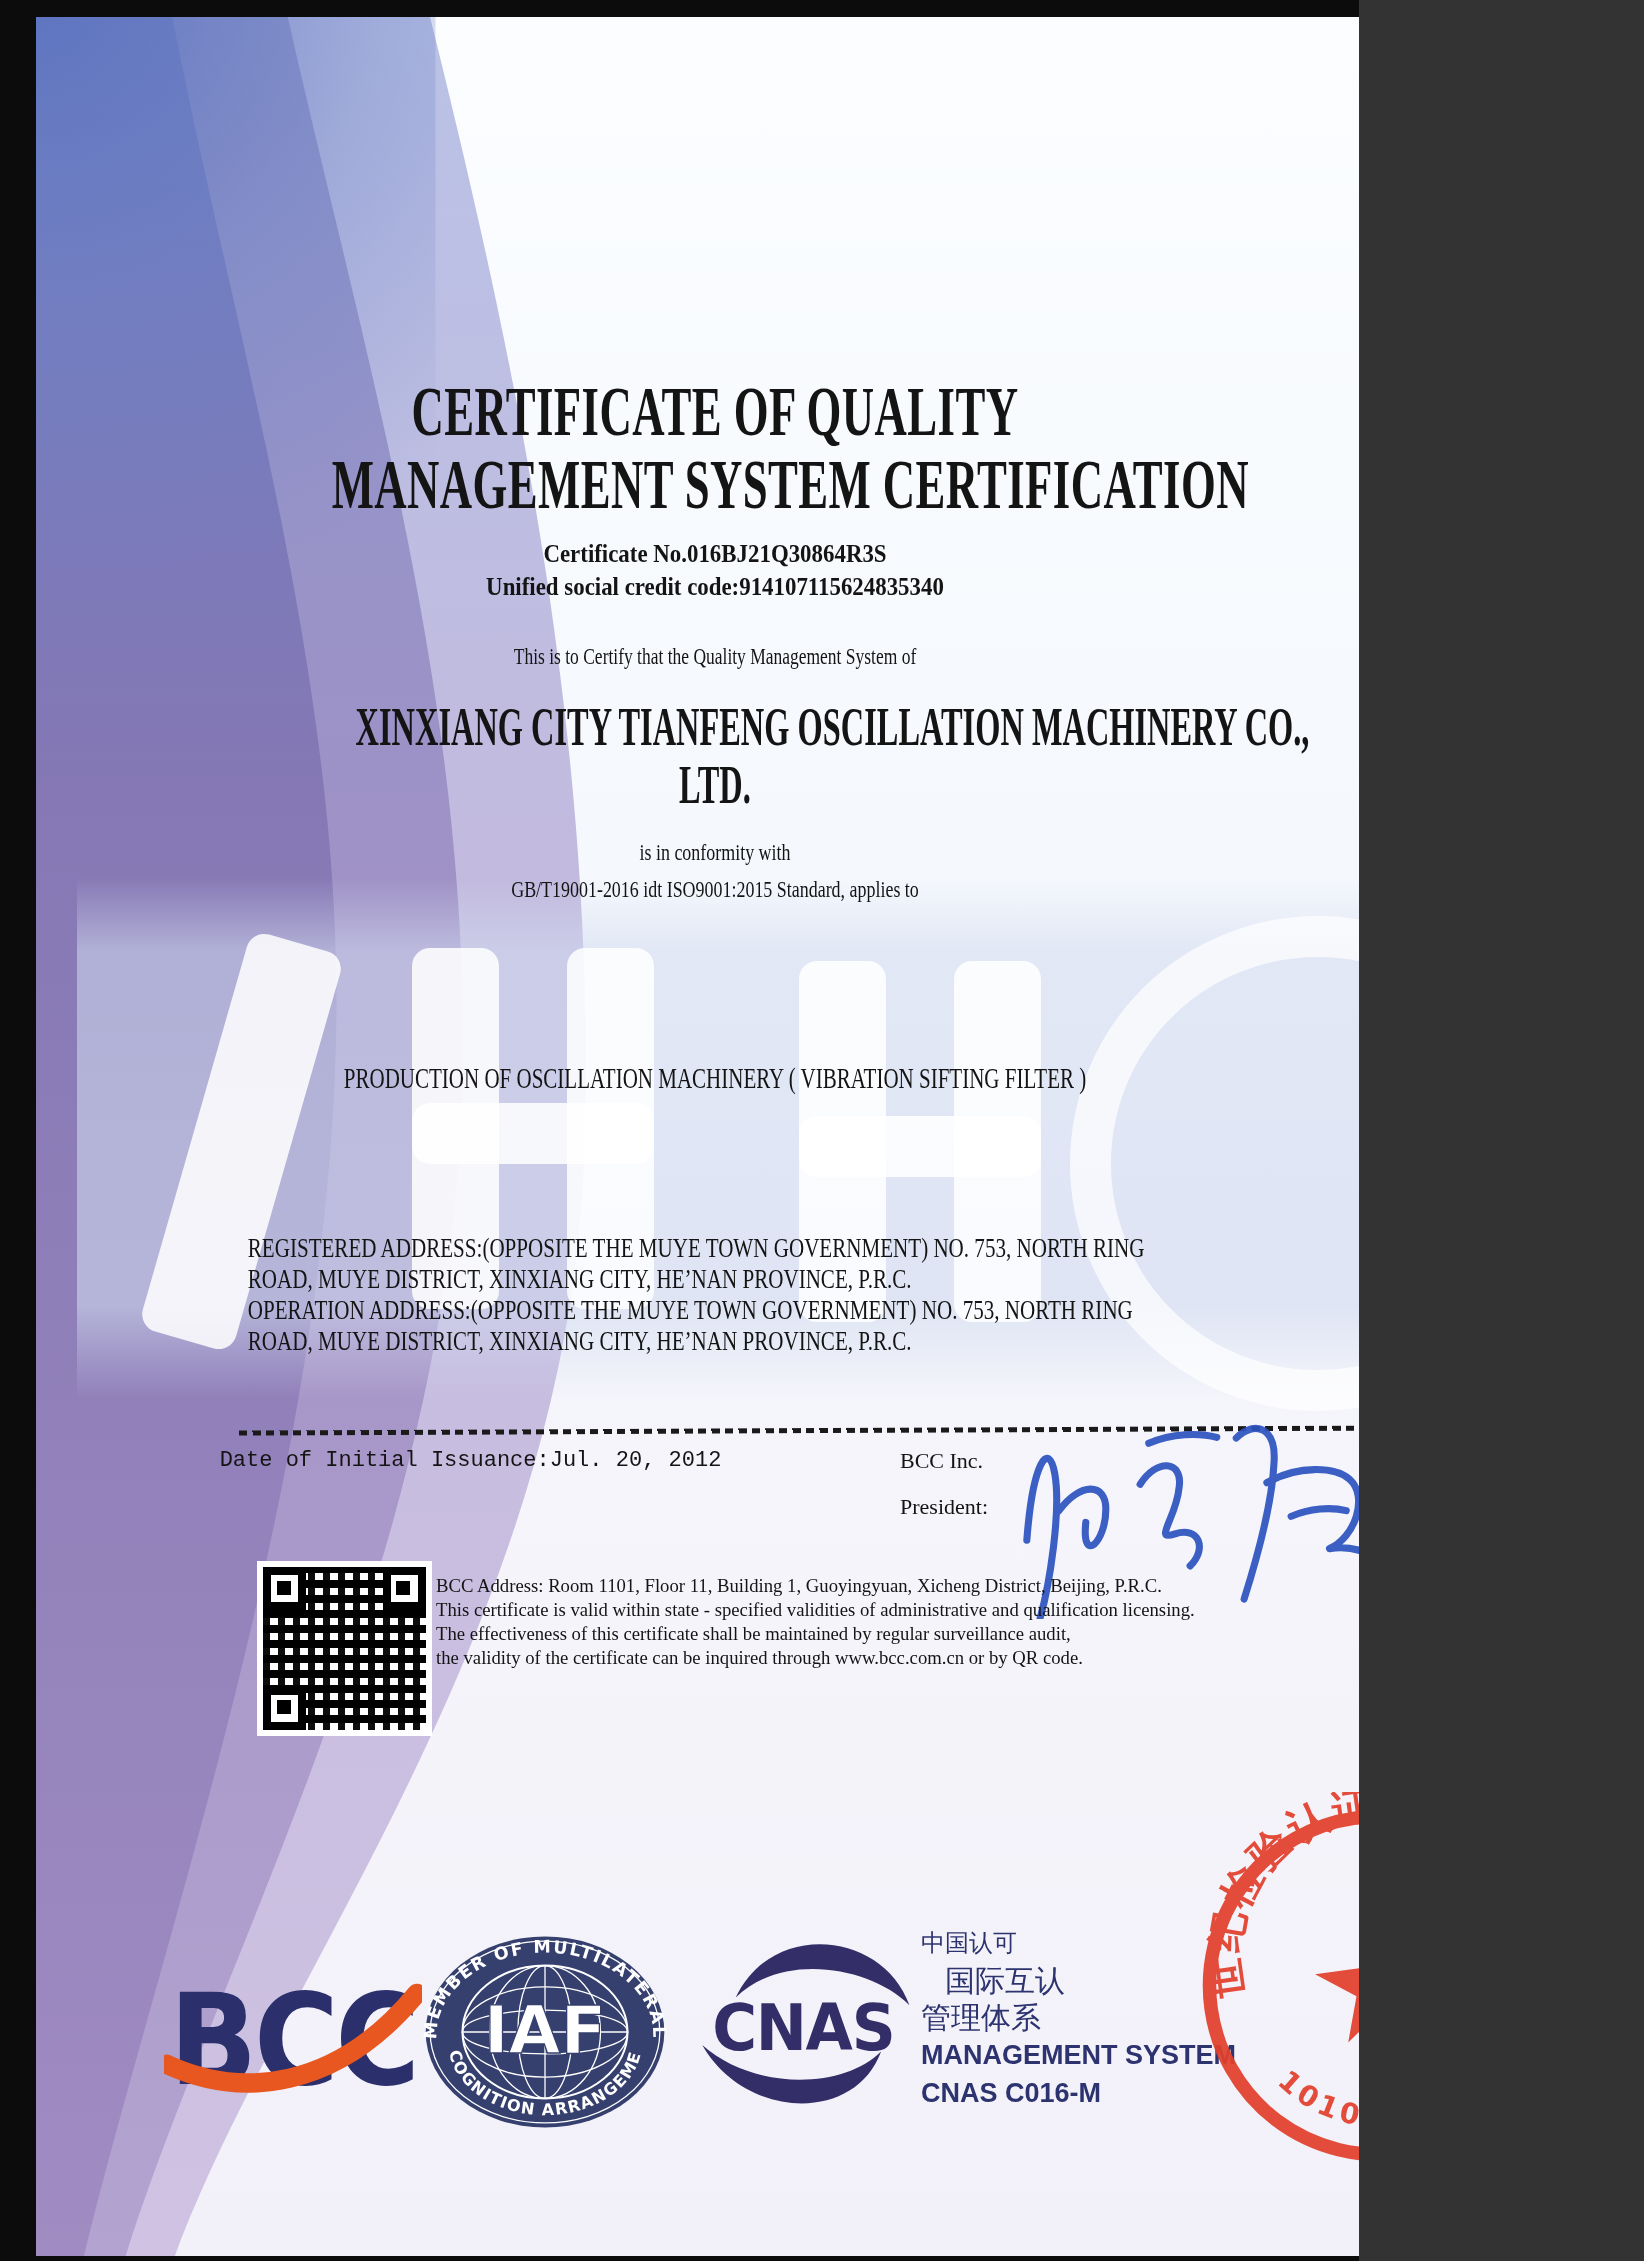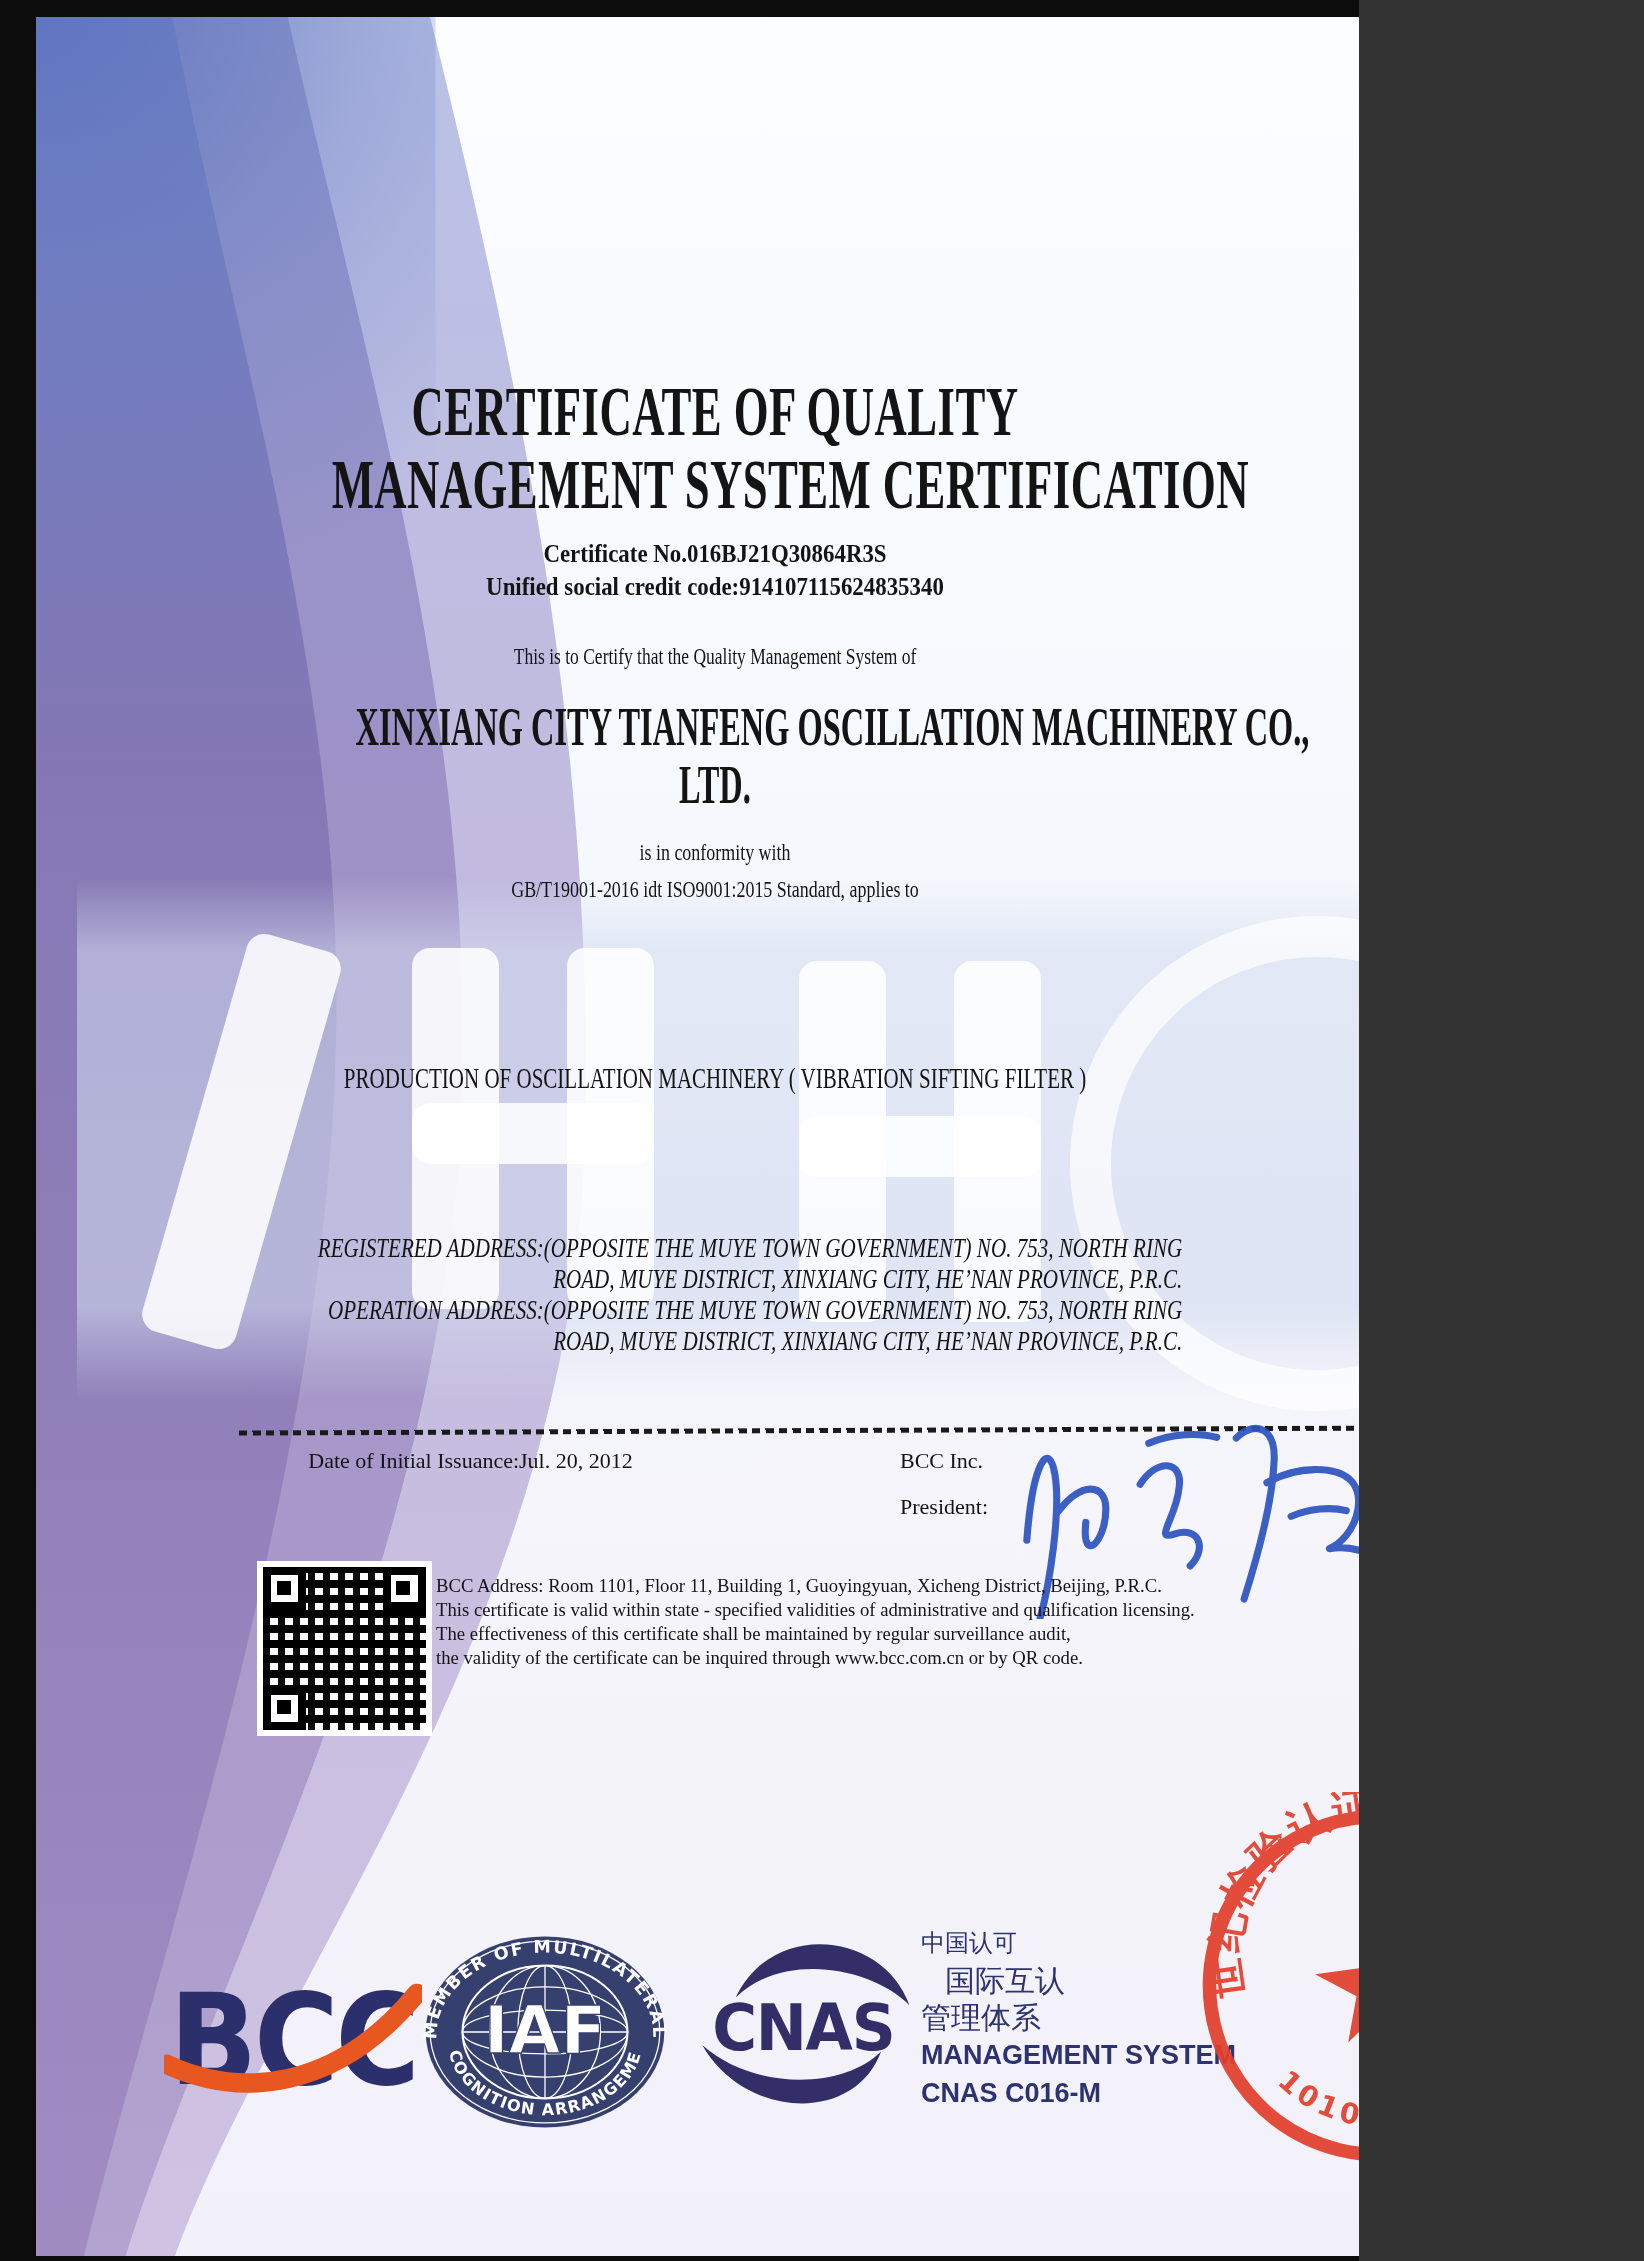--- a/index.html
+++ b/index.html
@@ -8,21 +8,21 @@
         font-family:"Liberation Serif",serif;color:#141414;}
   .abs{position:absolute;}
   .ctr{left:116px;right:45px;text-align:center;white-space:nowrap;}
   .line{line-height:1.1;}
   .bold{font-weight:bold;}
   .edge{background:#0c0c0c;}
   .dashes{background:repeating-linear-gradient(90deg,#1a1a1a 0 8.4px,transparent 8.4px 13.5px);}
   .wm-bar{position:absolute;background:#ffffff;opacity:.85;border-radius:18px;}
   .note-line{line-height:24px;white-space:nowrap;}
   .addr-line{line-height:31px;white-space:nowrap;transform:scaleX(.78);transform-origin:center;}
-  .date-line{line-height:41px;white-space:nowrap;}
+  .date-line{line-height:41px;white-space:nowrap;font-family:Liberation Mono, monospace;}
   .navy{color:#2c336e;}
   svg text{font-family:"DejaVu Sans",sans-serif;}
 </style>
 </head>
 <body>
 
 <div class="page">
 
   <svg class="abs" style="left:0;top:0;" width="613" height="2261" viewBox="0 0 950 3506">
     <defs>
@@ -74,21 +74,21 @@
   <div class="abs ctr line" style="top:644px;font-size:23px;transform:scaleX(.76);transform-origin:center;">This is to Certify that the Quality Management System of</div>
 
   <div class="abs ctr bold line" style="top:698px;font-size:54px;transform:scaleX(.60);transform-origin:center;">XINXIANG CITY TIANFENG OSCILLATION MACHINERY CO.,</div>
   <div class="abs ctr bold line" style="top:756px;font-size:54px;transform:scaleX(.60);transform-origin:center;">LTD.</div>
 
   <div class="abs ctr line" style="top:840px;font-size:23px;transform:scaleX(.78);transform-origin:center;">is in conformity with</div>
   <div class="abs ctr line" style="top:877px;font-size:23px;transform:scaleX(.78);transform-origin:center;">GB/T19001-2016 idt ISO9001:2015 Standard, applies to</div>
 
   <div class="abs ctr line" style="top:1061px;font-size:30px;transform:scaleX(.70);transform-origin:center;">PRODUCTION OF OSCILLATION MACHINERY ( VIBRATION SIFTING FILTER )</div>
 
-  <div class="abs" style="left:116px;right:45px;top:1233px;text-align:right;font-style:italic;">
+  <div class="abs" style="left:116px;right:45px;top:1233px;text-align:left;">
     <div class="addr-line" style="font-size:27px;">REGISTERED ADDRESS:(OPPOSITE THE MUYE TOWN GOVERNMENT) NO. 753, NORTH RING</div>
     <div class="addr-line" style="font-size:27px;">ROAD, MUYE DISTRICT, XINXIANG CITY, HE’NAN PROVINCE, P.R.C.</div>
     <div class="addr-line" style="font-size:27px;">OPERATION ADDRESS:(OPPOSITE THE MUYE TOWN GOVERNMENT) NO. 753, NORTH RING</div>
     <div class="addr-line" style="font-size:27px;">ROAD, MUYE DISTRICT, XINXIANG CITY, HE’NAN PROVINCE, P.R.C.</div>
   </div>
 
   <div class="abs dashes" style="left:239px;top:1428px;width:1190px;height:4.5px;transform:rotate(-0.25deg);"></div>
 
   <div class="abs" style="left:219px;top:1440px;width:503px;text-align:center;font-size:22px;">
     <div class="date-line">Date of Initial Issuance:Jul. 20, 2012</div>

